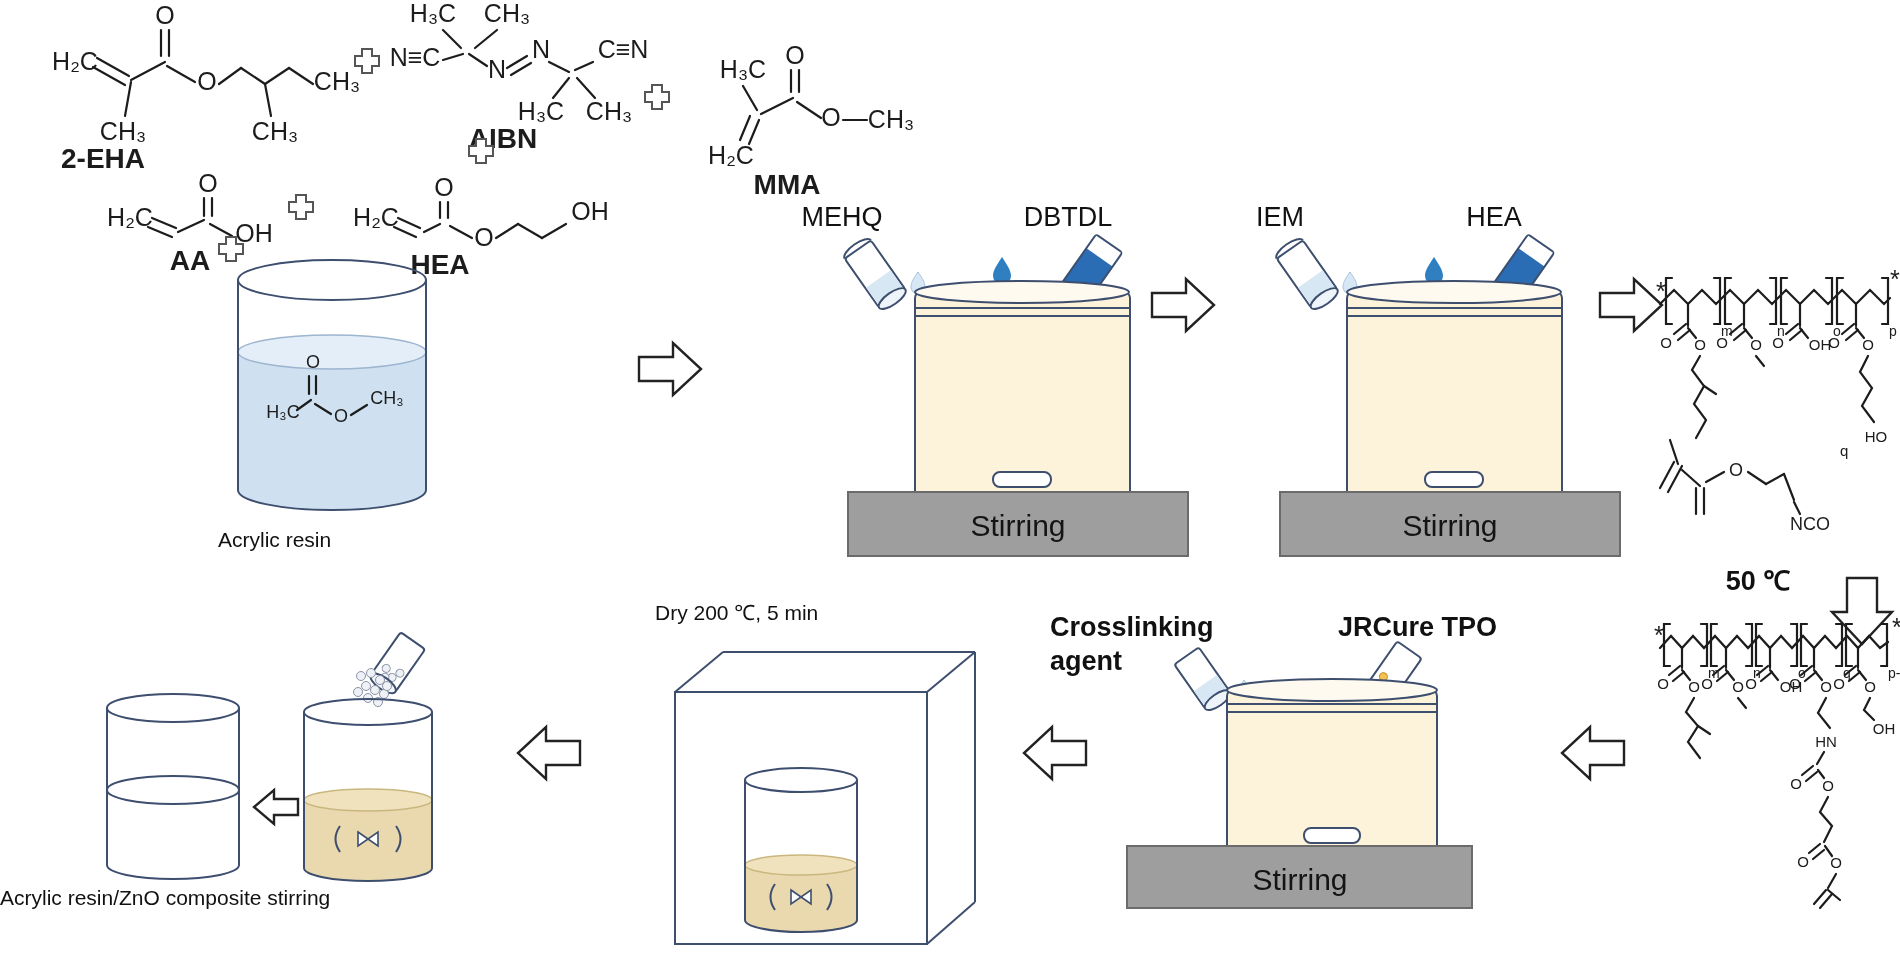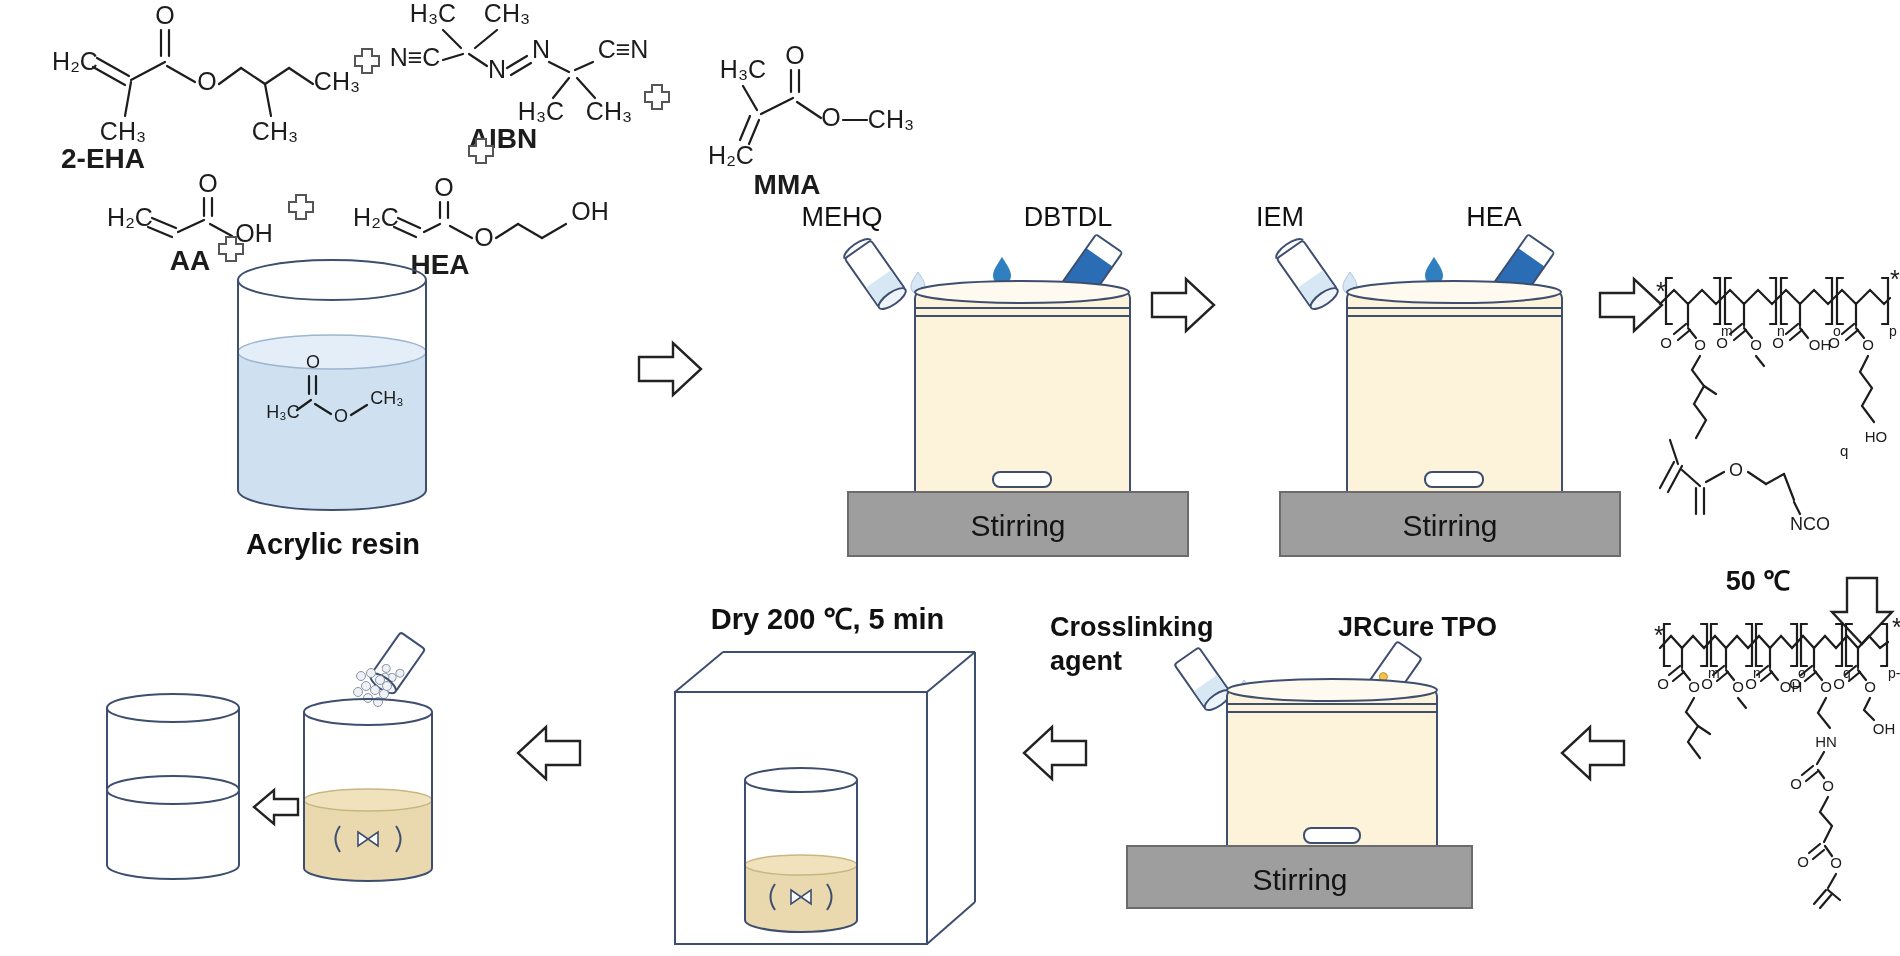--- a/index.html
+++ b/index.html
@@ -13,21 +13,21 @@
   .atom  { font-size:25px; fill:#1c1c1c; }
   .atom-m{ font-size:18px; fill:#1c1c1c; }
   .atom-s{ font-size:15px; fill:#1c1c1c; }
   .sub   { font-size:14px; fill:#1c1c1c; }
   .mol   { font-size:28px; font-weight:bold; fill:#1c1c1c; }
   .stlbl { font-size:27px; fill:#111; }
   .stlbl-b { font-size:27px; font-weight:bold; fill:#111; }
   .plate { font-size:30px; fill:#141414; }
   .arrow { fill:#ffffff; stroke:#222; stroke-width:2.4; stroke-linejoin:miter; }
   .plus  { fill:#ffffff; stroke:#555; stroke-width:2; }
-  .biglbl { position:absolute; font-weight:bold; font-size:29px; color:#111; text-align:center; }
+  .biglbl { position:absolute; font-weight:normal; font-size:21px; color:#111; }
 </style>
 </head>
 <body>
 
 <div id="canvas">
 
   <svg class="abs" style="left:35px;top:6px" width="330" height="170" viewBox="0 0 330 170">
     <g>
       <text class="atom" x="40" y="64" text-anchor="middle">H₂C</text>
       <line class="bond" x1="62" y1="52" x2="94" y2="70"></line>
@@ -527,14 +527,15 @@
       <line class="vline" x1="226" y1="72" x2="226" y2="228"></line>
       <line class="vline" x1="354" y1="72" x2="354" y2="228"></line>
       <path class="vline" d="M226,228 A64,13 0 0 0 354,228"></path>
       <g>
         <path class="vline" d="M262,186 q-9,13 0,26"></path>
         <path class="vline" d="M318,186 q9,13 0,26"></path>
         <path d="M280,192 L300,206 L300,192 L280,206 Z" fill="#ffffff" stroke="#3d4e6e" stroke-width="1.6"></path>
       </g>
     </g>
   </svg>
+  <div class="biglbl" style="left:0px;top:886px;width:585px">Acrylic resin/ZnO composite stirring</div>
 
 </div>
 
 </body></html>

